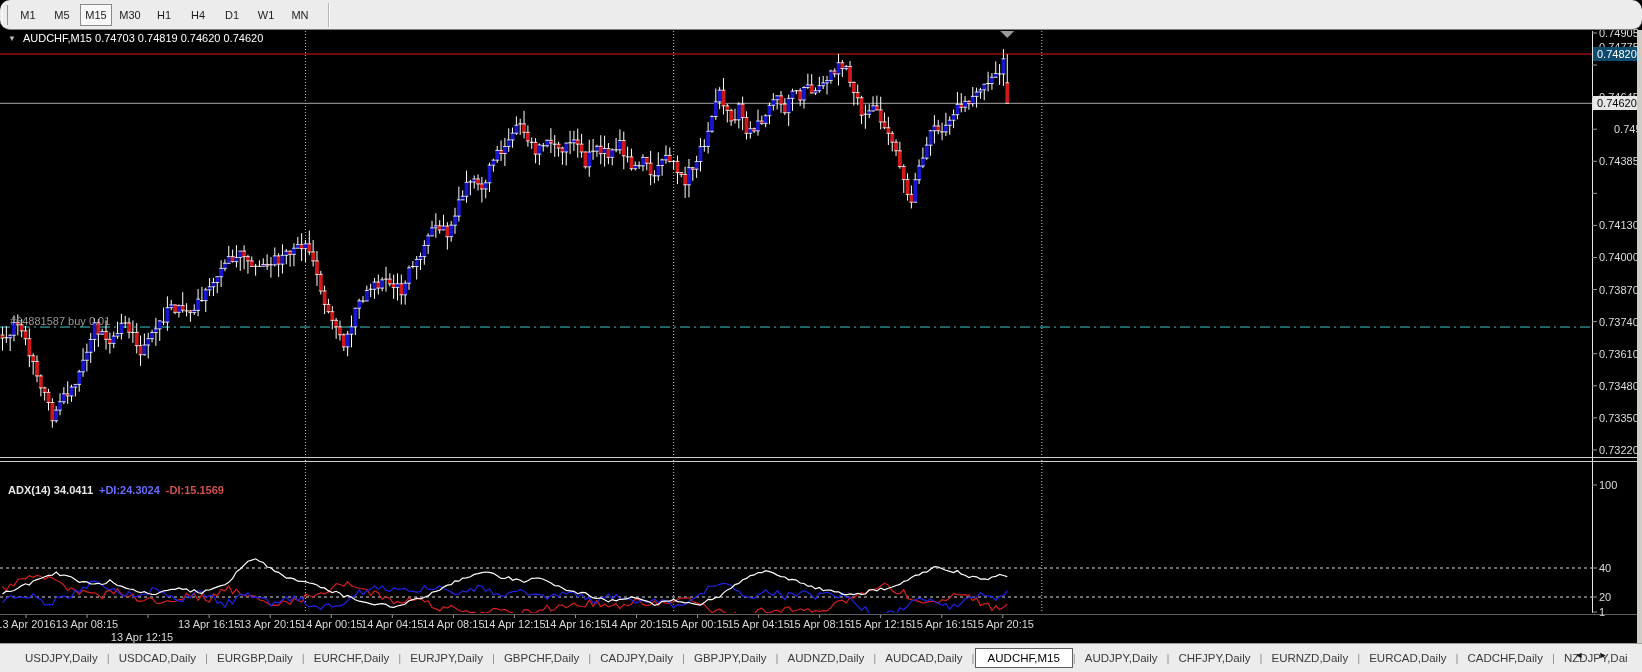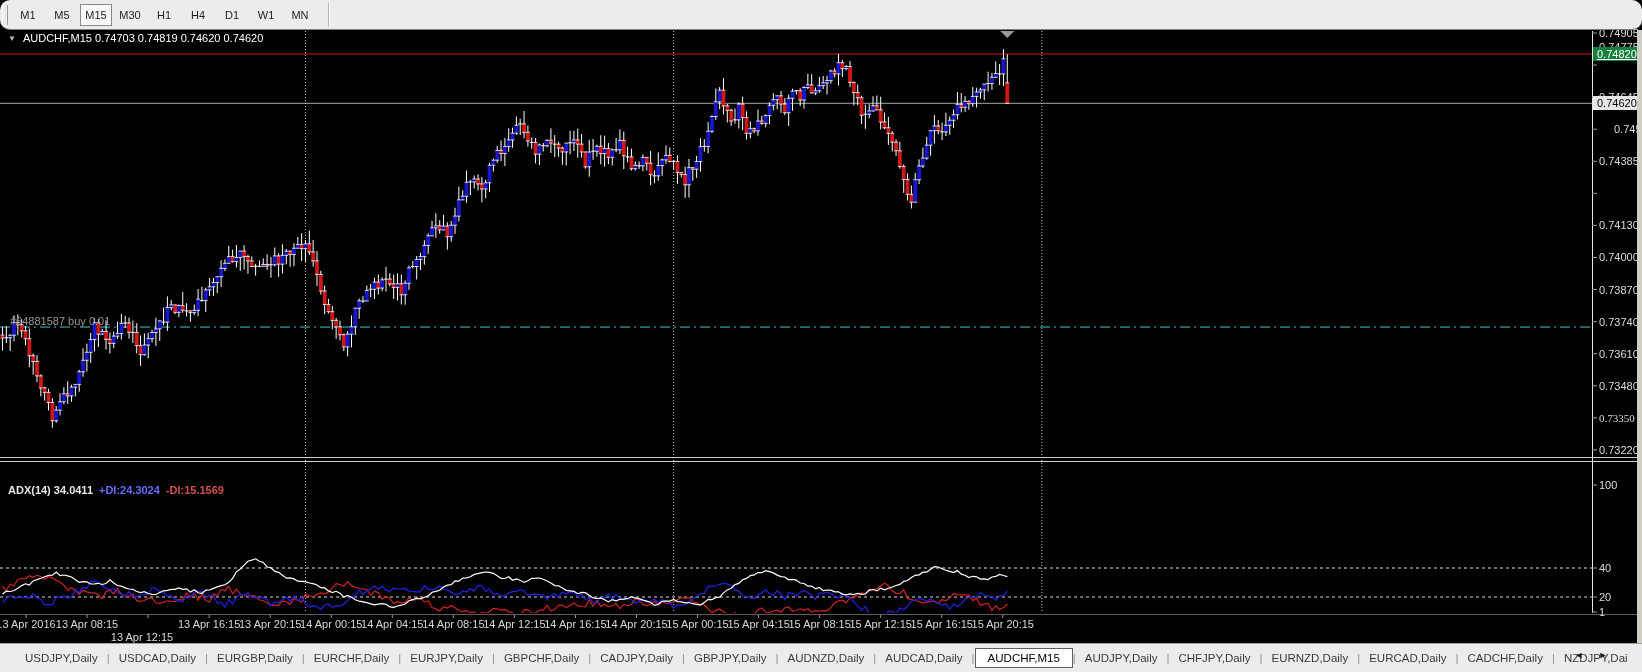--- a/index.html
+++ b/index.html
@@ -1133,21 +1133,21 @@
       <div class="plabel" style="top: 97.14px;">0.74645</div>
       <div class="plabel" style="top: 129.21px; padding-left: 15px;">0.74515</div>
       <div class="plabel" style="top: 161.28px;">0.74385</div>
       <div class="plabel" style="top: 193.35px; margin-left: 47px;">0.74260</div>
       <div class="plabel" style="top: 225.42px;">0.74130</div>
       <div class="plabel" style="top: 257.49px;">0.74000</div>
       <div class="plabel" style="top: 289.56px;">0.73870</div>
       <div class="plabel" style="top: 321.63px;">0.73740</div>
       <div class="plabel" style="top: 353.7px;">0.73610</div>
       <div class="plabel" style="top: 385.77px;">0.73480</div>
-      <div class="plabel" style="top: 417.84px; font-family: Liberation Serif, serif;">0.73350</div>
+      <div class="plabel" style="top: 417.84px;">0.73350</div>
       <div class="plabel" style="top: 449.91px;">0.73220</div>
     </div>
   <div id="ind-axis">
       <div class="ilabel" style="top: 485px;">100</div>
       <div class="ilabel" style="top: 568px;">40</div>
       <div class="ilabel" style="top: 597px;">20</div>
       <div class="ilabel" style="top: 612px;">1</div>
     </div>
   <div id="time-axis">
       <div class="tlabel" style="left: 26px;">13 Apr 2016</div>
@@ -1162,21 +1162,21 @@
       <div class="tlabel" style="left: 575.45px;">14 Apr 16:15</div>
       <div class="tlabel" style="left: 636.5px;">14 Apr 20:15</div>
       <div class="tlabel" style="left: 697.55px;">15 Apr 00:15</div>
       <div class="tlabel" style="left: 758.6px;">15 Apr 04:15</div>
       <div class="tlabel" style="left: 819.65px;">15 Apr 08:15</div>
       <div class="tlabel" style="left: 880.7px;">15 Apr 12:15</div>
       <div class="tlabel" style="left: 941.75px;">15 Apr 16:15</div>
       <div class="tlabel" style="left: 1002.8px;">15 Apr 20:15</div>
     </div>
 
-  <div class="badge ask" id="ask-badge" style="top: 46.9688px; background: #15803d; text-decoration: underline;">0.74820</div>
+  <div class="badge ask" id="ask-badge" style="top: 46.9688px; background: #0c4a6e;">0.74820</div>
   <div class="badge bid" id="bid-badge" style="top: 96.3073px;">0.74620</div>
 
   <div class="split-line" style="top:457px"></div>
   <div class="split-line" style="top:461px"></div>
   <div class="hline-dim" style="top:614px"></div>
   <div class="right-strip"></div>
 
   <div class="tab-bar" id="tab-bar">
       <span class="tab">USDJPY,Daily</span>
       <span class="tab-sep">|</span>

